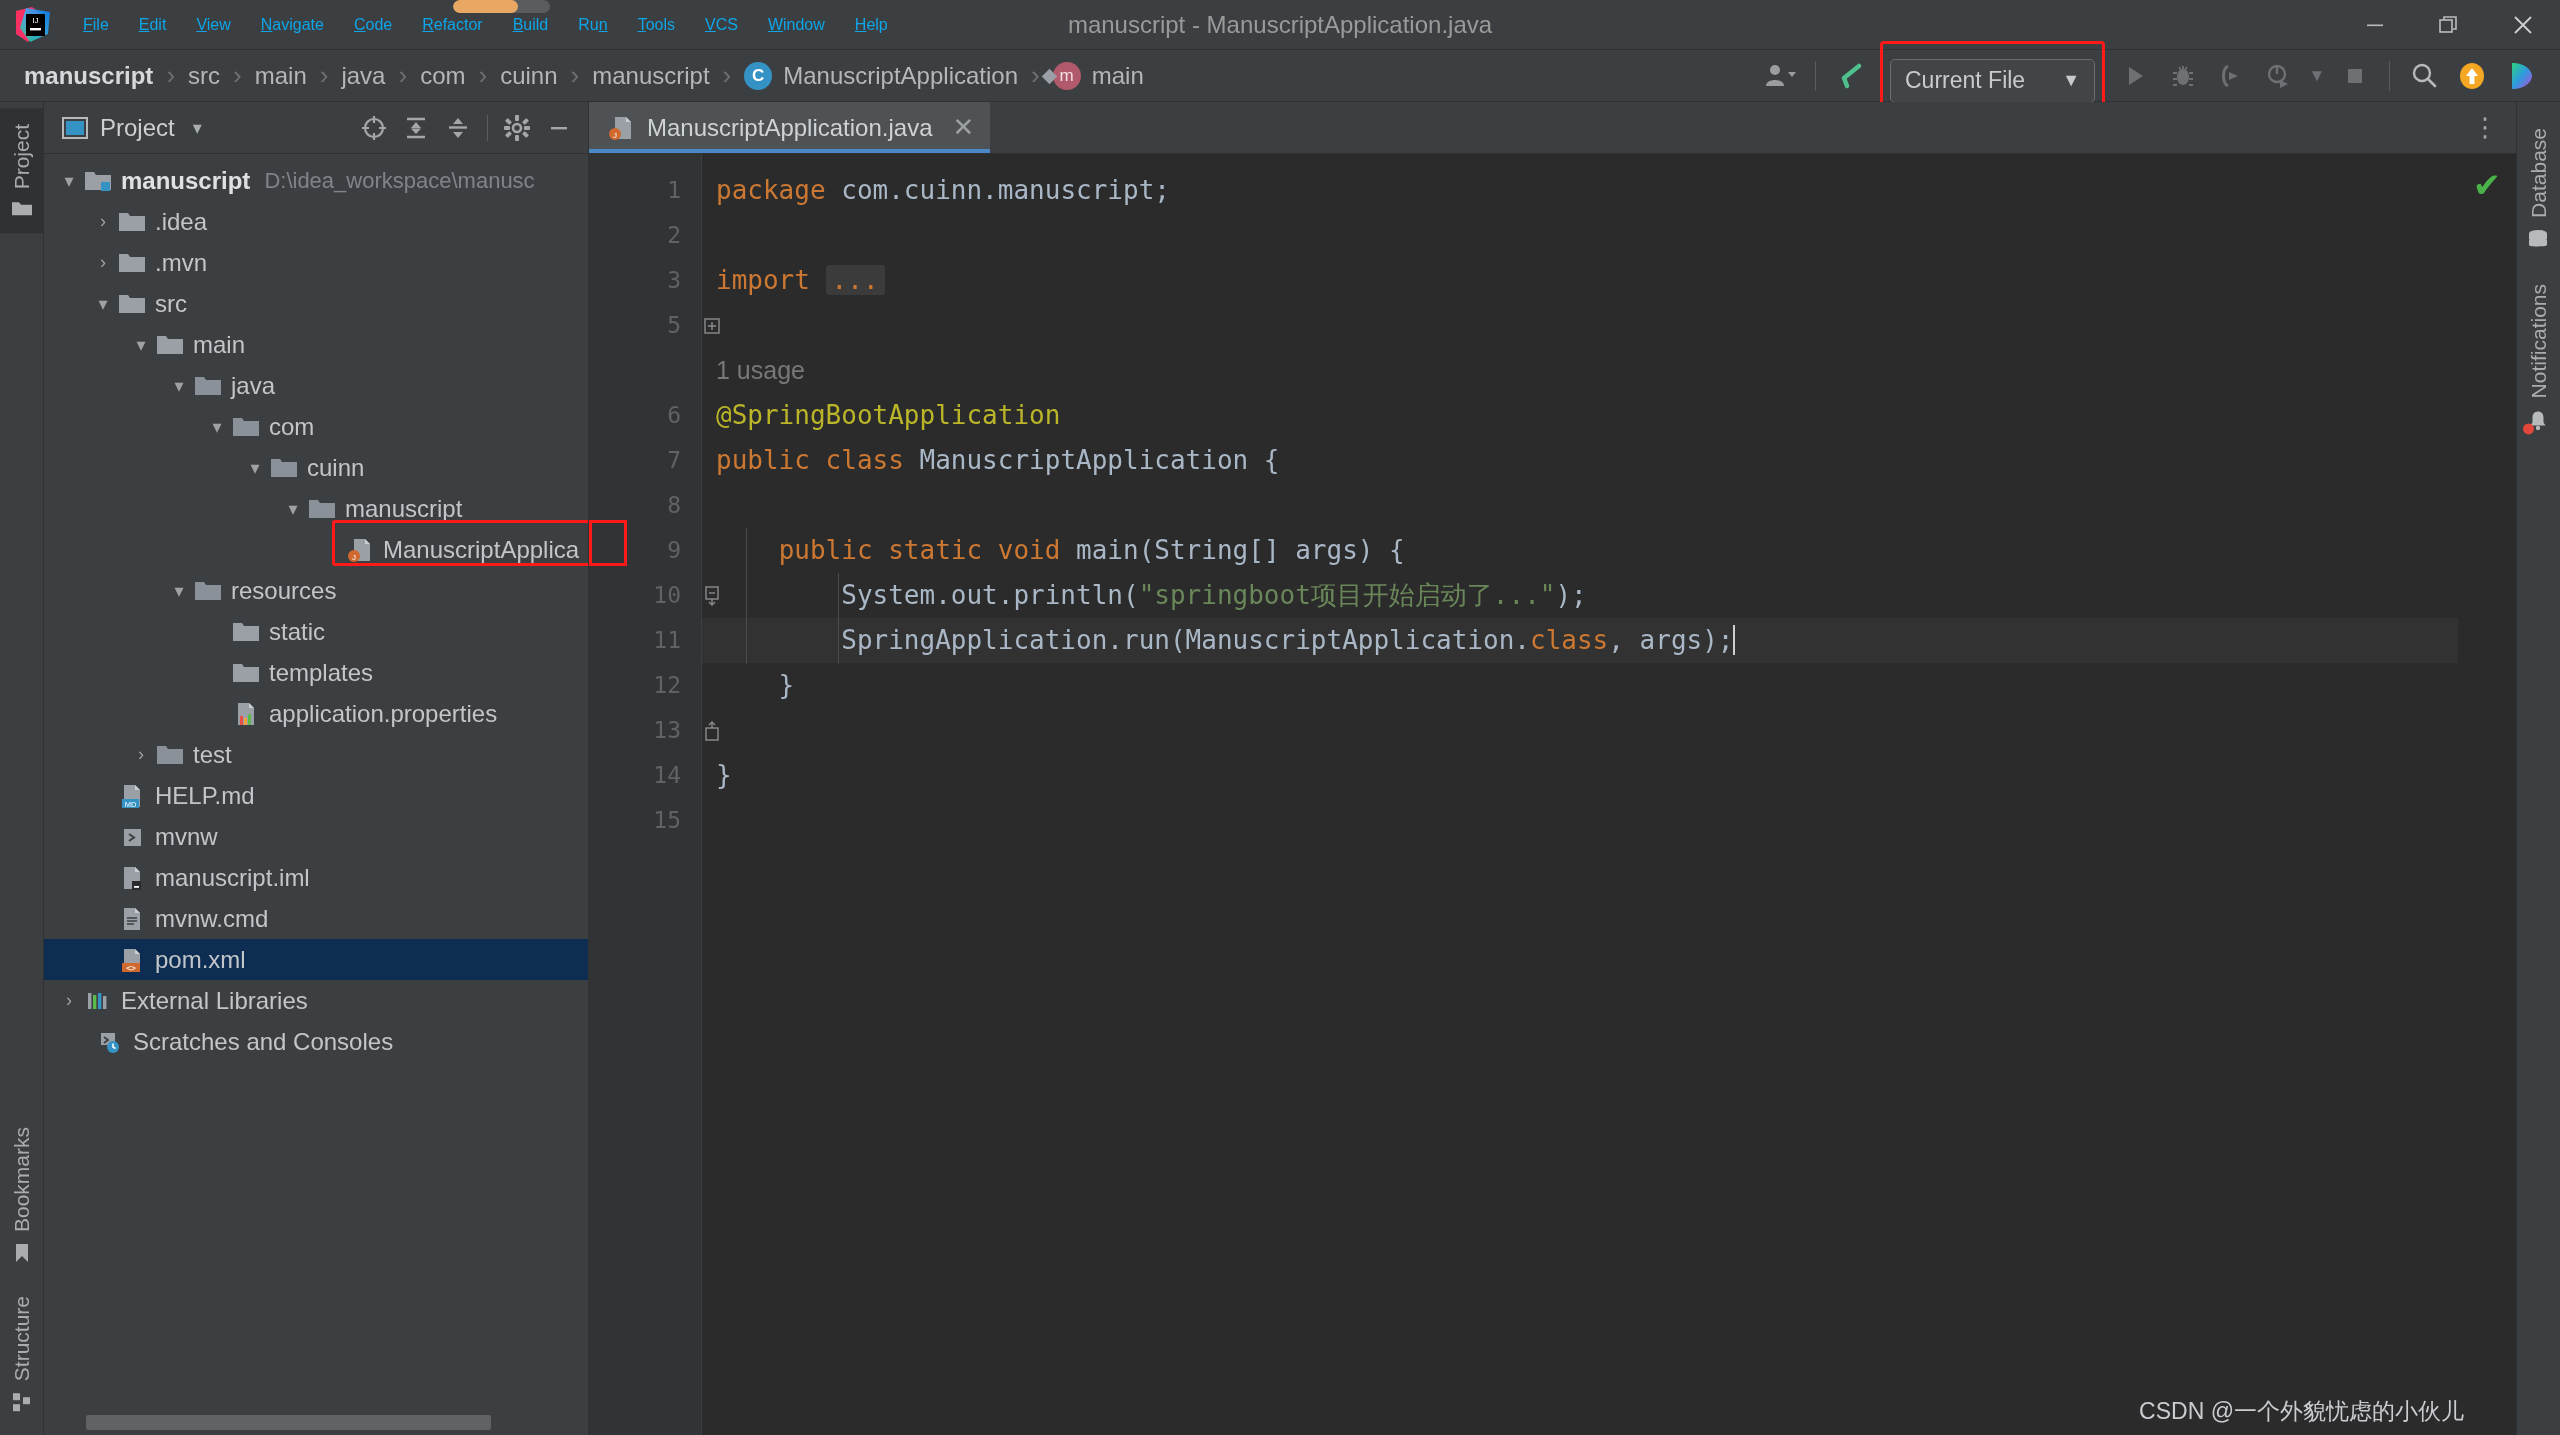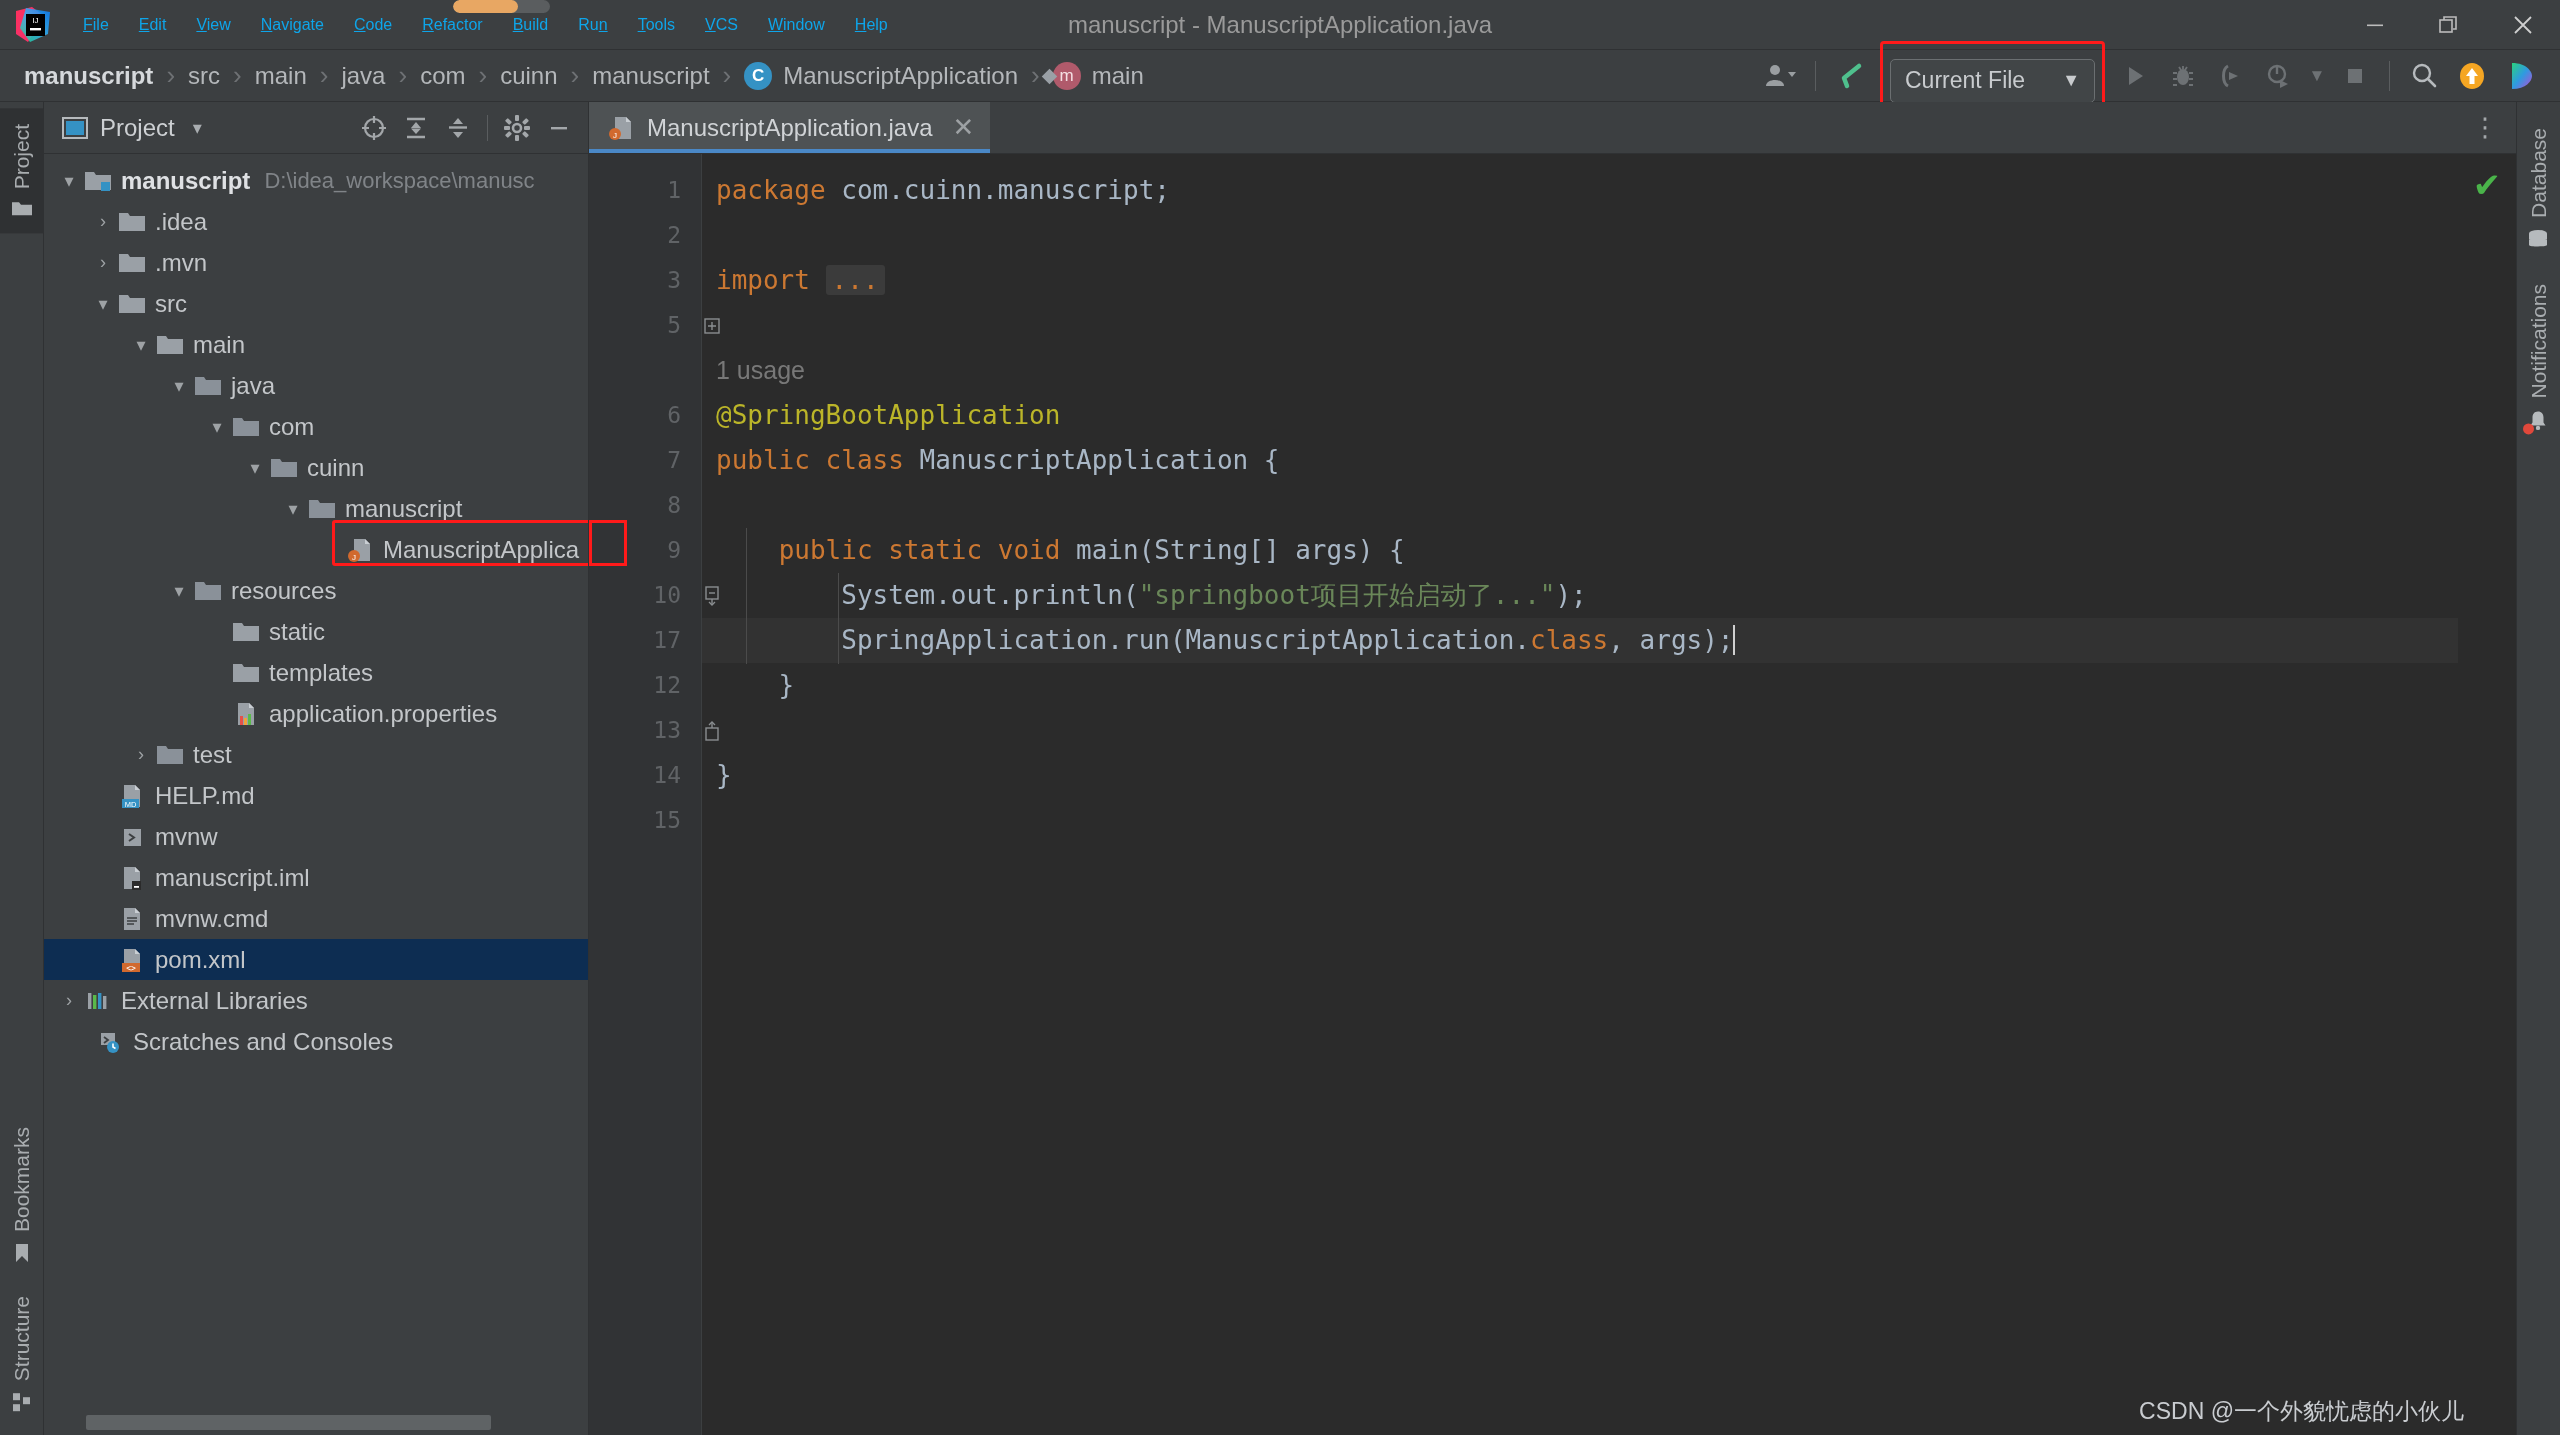--- a/index.html
+++ b/index.html
@@ -827,21 +827,21 @@
             <span class="fold">
               <svg width="16" height="22" viewBox="0 0 16 22">
                   <rect x="2" y="2" width="12" height="12" fill="none" stroke="#8a8e91" stroke-width="1.4"></rect>
                   <path d="M5 8 H11" stroke="#8a8e91" stroke-width="1.4"></path>
                   <path d="M8 14 V19 L8 19" stroke="#8a8e91" stroke-width="1.4"></path>
                   <path d="M5 17 L8 20 L11 17" fill="none" stroke="#8a8e91" stroke-width="1.3"></path>
                 </svg>
             </span>
           </div>
           <div class="ln">10</div>
-          <div class="ln">17</div>
+          <div class="ln">11</div>
           <div class="ln" style="position:relative;">
             <span>12</span>
             <span class="fold">
               <svg width="16" height="22" viewBox="0 0 16 22">
                   <path d="M5 5 L8 2 L11 5" fill="none" stroke="#8a8e91" stroke-width="1.3"></path>
                   <path d="M8 2 V8" stroke="#8a8e91" stroke-width="1.4"></path>
                   <rect x="2" y="8" width="12" height="12" fill="none" stroke="#8a8e91" stroke-width="1.4"></rect>
                 </svg>
             </span>
           </div>

